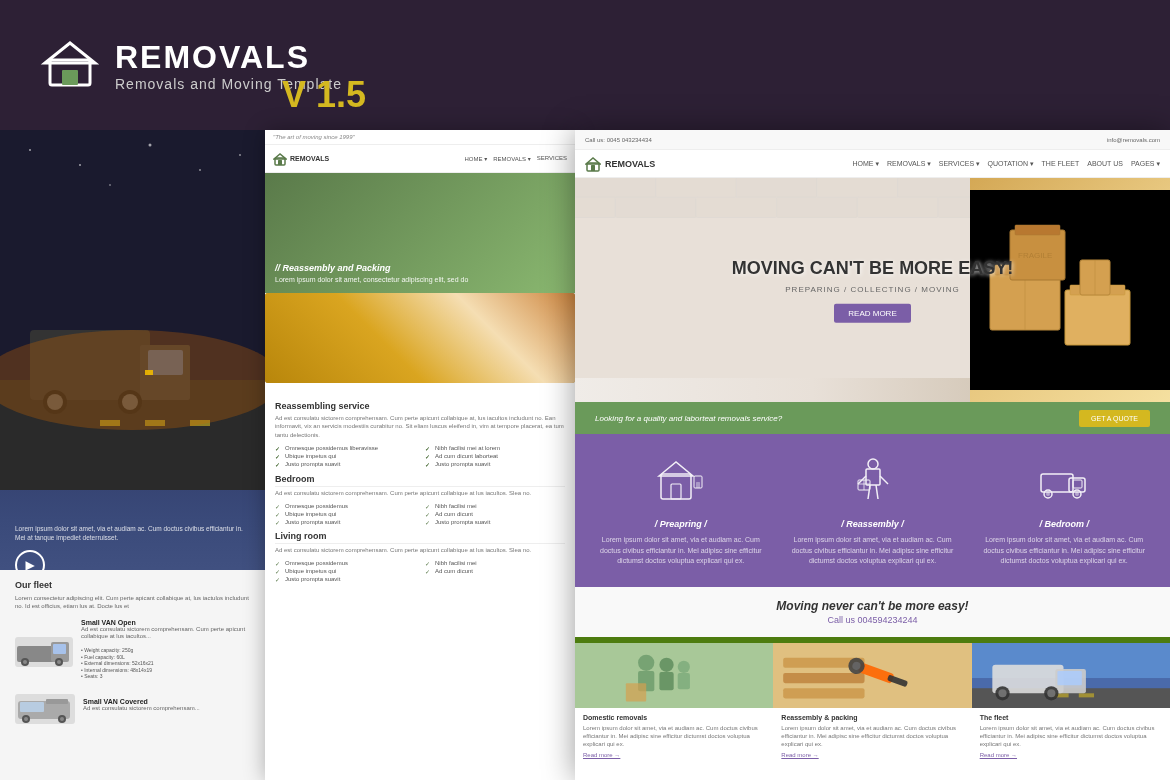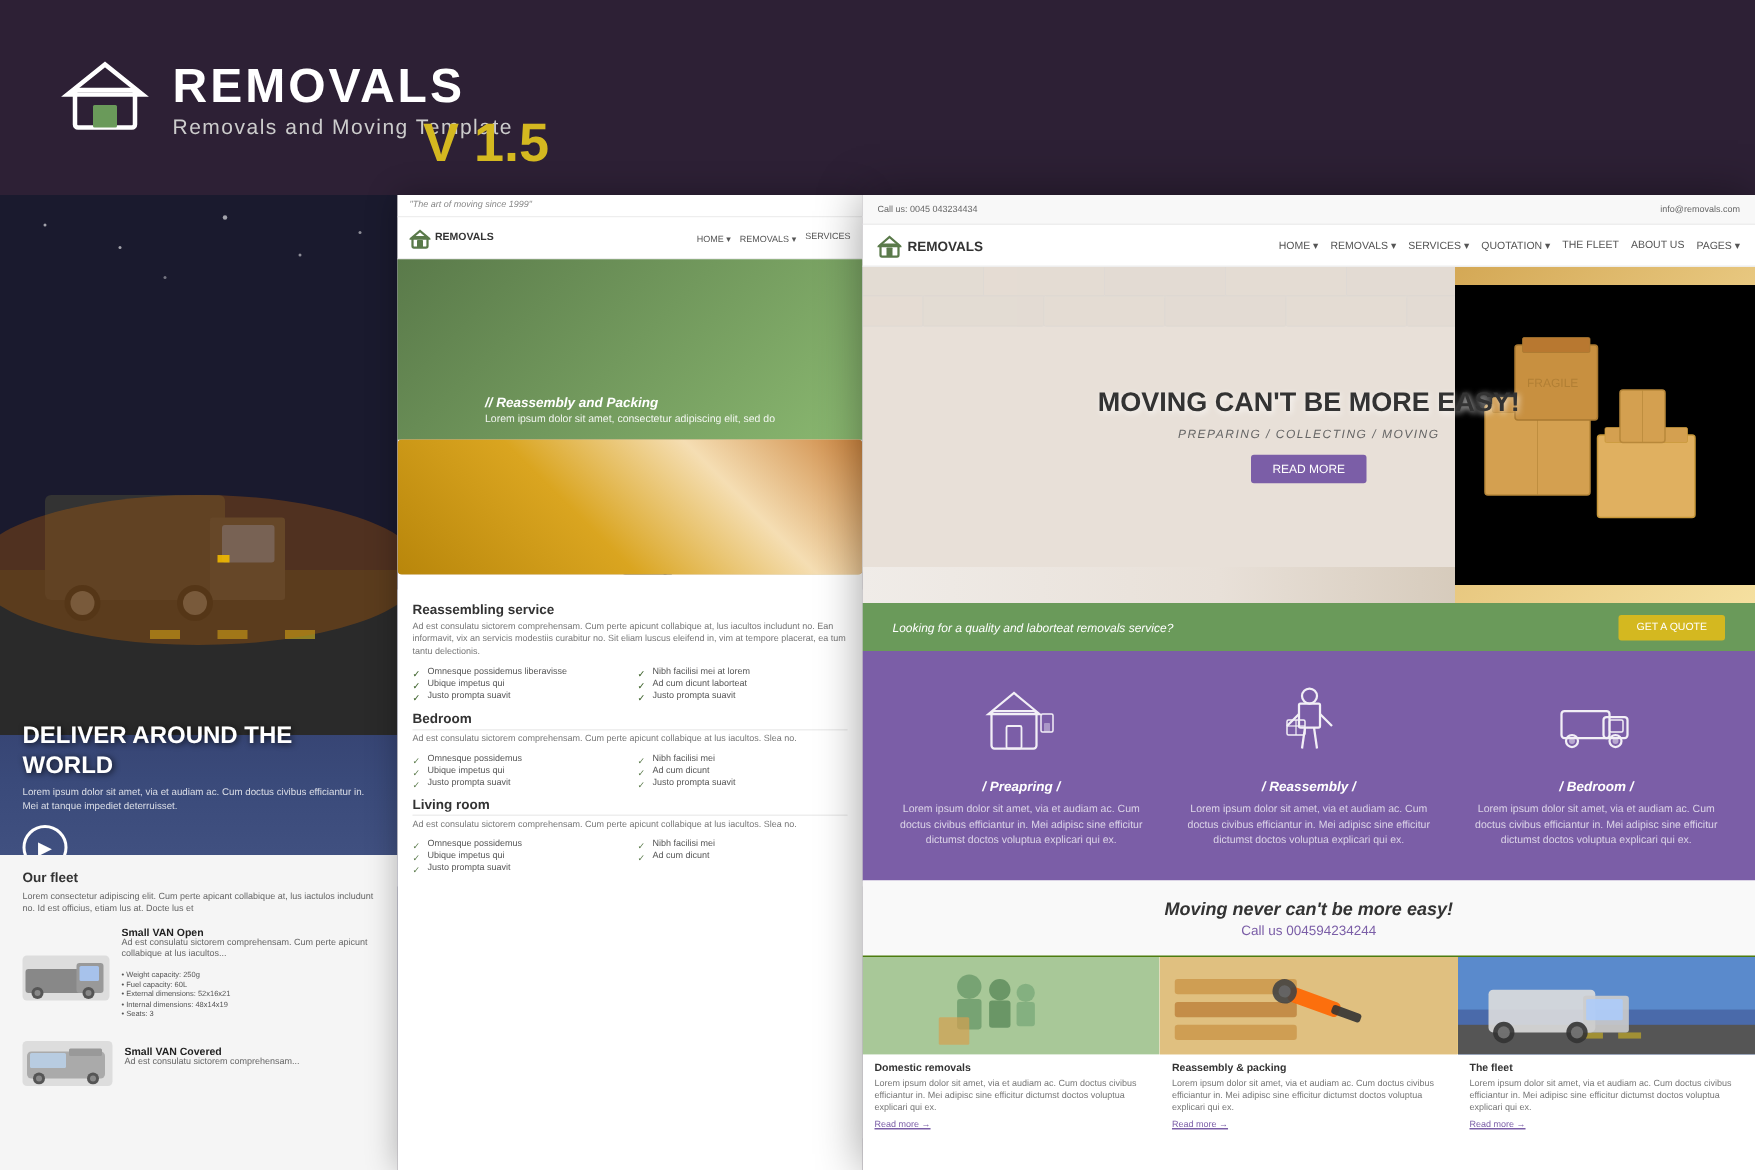--- a/index.html
+++ b/index.html
@@ -180,21 +180,20 @@
       font-size: 6px;
       color: #555;
     }
     .mid-hero {
       height: 120px;
       background: linear-gradient(135deg, #5a7a4a 0%, #6a9a5a 50%, #8ab870 100%);
       position: relative;
       display: flex;
       align-items: flex-end;
       padding: 10px;
-      justify-content: center;
     }
     .mid-hero-text {
       color: white;
     }
     .mid-hero-text .tag {
       font-size: 7px;
       color: rgba(255,255,255,0.8);
     }
     .mid-content {
       background: #fff;
@@ -347,21 +346,20 @@
       font-weight: 900;
       color: #333;
       line-height: 1.2;
       text-shadow: 1px 1px 3px rgba(255,255,255,0.8);
     }
     .right-hero-content p {
       font-size: 8px;
       color: #666;
       margin: 5px 0 8px;
       letter-spacing: 1px;
-      font-style: italic;
     }
     .read-more-btn {
       background: #7b5ea7;
       color: white;
       border: none;
       padding: 5px 12px;
       font-size: 7px;
       border-radius: 2px;
       cursor: pointer;
     }
@@ -410,21 +408,21 @@
     }
     .service-card p {
       font-size: 6px;
       line-height: 1.5;
       opacity: 0.85;
     }
     .moving-cta {
       background: #f9f9f9;
       padding: 12px 20px;
       text-align: center;
-      border-bottom: 1px solid #4d7c0f;
+      border-bottom: 6px solid #4d7c0f;
     }
     .moving-cta h3 {
       font-size: 11px;
       font-style: italic;
       color: #333;
       font-weight: 700;
     }
     .moving-cta p {
       font-size: 8px;
       color: #7b5ea7;
@@ -536,21 +534,20 @@
         <circle cx="130" cy="272" r="12" fill="#222"></circle>
         <circle cx="130" cy="272" r="8" fill="#555"></circle>
 
         <rect x="145" y="240" width="8" height="5" fill="#ffdd00" opacity="0.9"></rect>
 
         <ellipse cx="132" cy="250" rx="150" ry="50" fill="#cc6600" opacity="0.3"></ellipse>
       </svg>
     </div>
 
     <div class="overlay-text">
-      <h2 style="font-size:16px; color:white; font-weight:900; text-shadow: 1px 1px 4px rgba(0,0,0,0.8);">DELIVER AROUND THE WORLD</h2>
       <p style="color:rgba(255,255,255,0.8); font-size:6.5px; margin-top:4px; line-height:1.4;">Lorem ipsum dolor sit amet, via et audiam ac. Cum doctus civibus efficiantur in. Mei at tanque impediet deterruisset.</p>
       <div class="play-btn">▶</div>
     </div>
 
     <div class="van-section">
       <h3>Our fleet</h3>
       <p style="font-size:6px; color:#666; margin-bottom:8px;">Lorem consectetur adipiscing elit. Cum perte apicant collabique at, lus iactulos includunt no. Id est officius, etiam lus at. Docte lus et</p>
 
       <div class="van-item">
         <div class="van-img">

